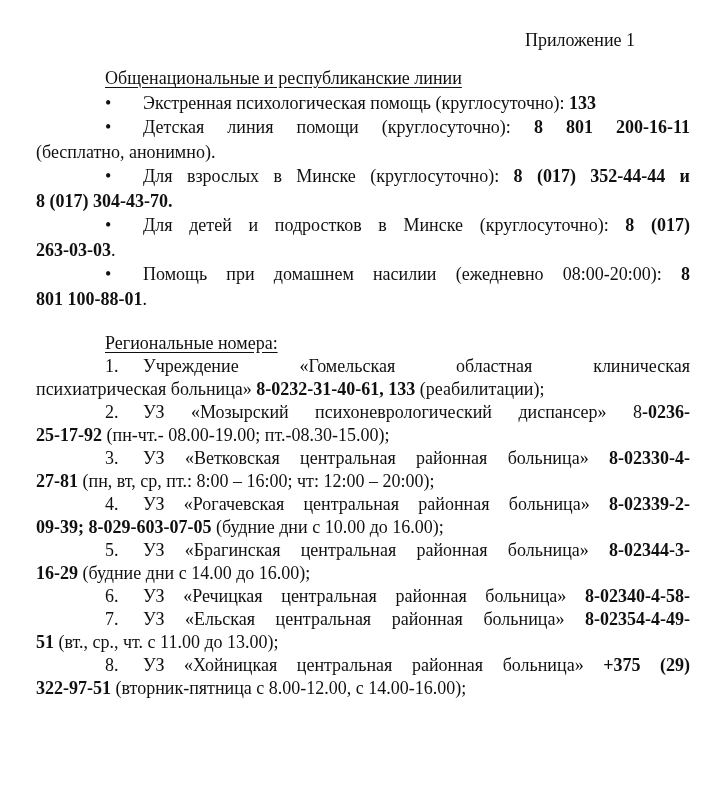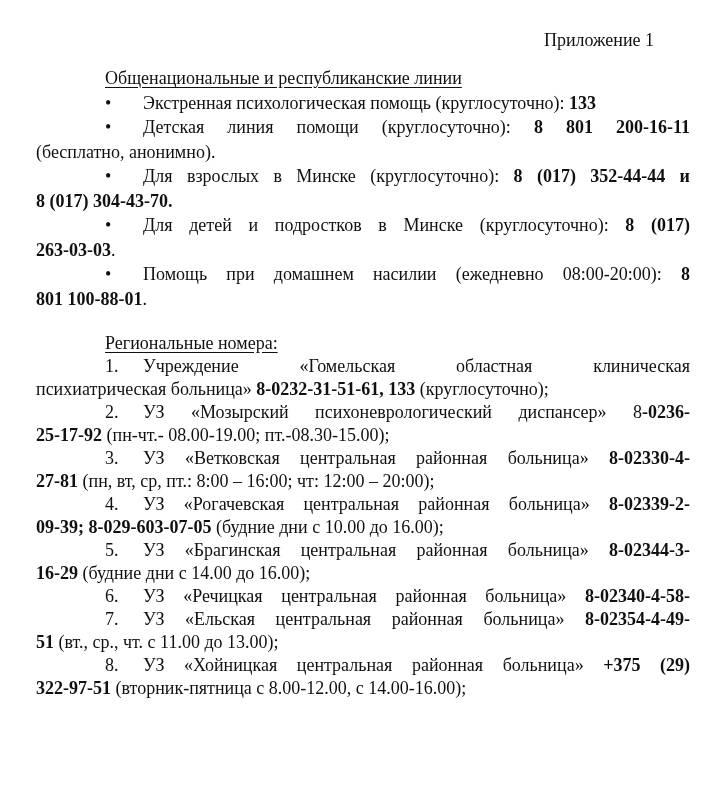--- a/index.html
+++ b/index.html
@@ -9,21 +9,21 @@
     margin:0 auto;
     background:#ffffff;
     color:#101010;
     font-family:"Liberation Serif","DejaVu Serif",serif;
     font-size:18px;
     overflow:hidden;
     box-sizing:border-box;
   }
   .apx-line {
     padding-top:28px;
-    padding-right:68px;
+    padding-right:87px;
     text-align:right;
     line-height:24px;
     white-space:nowrap;
   }
   .sec {
     padding-left:36px;
     padding-right:32px;
     box-sizing:border-box;
   }
   .sec-a { margin-top:14px; line-height:24.5px; }
@@ -71,21 +71,21 @@
         </div>
         <div>
           <div class="line first j"><span class="marker">•</span><span>Помощь при домашнем насилии (ежедневно 08:00-20:00): </span><b>8</b></div>
           <div class="line"><b>801 100-88-01</b><span>.</span></div>
         </div>
       </div>
       <div class="sec sec-b">
         <div class="line heading">Региональные номера:</div>
         <div>
           <div class="line first j"><span class="marker">1.</span><span>Учреждение «Гомельская областная клиническая</span></div>
-          <div class="line"><span>психиатрическая больница» </span><b>8-0232-31-51-61, 133</b><span> (круглосуточно);</span></div>
+          <div class="line"><span>психиатрическая больница» </span><b>8-0232-31-40-61, 133</b><span> (реабилитации);</span></div>
         </div>
         <div>
           <div class="line first j"><span class="marker">2.</span><span>УЗ «Мозырский психоневрологический диспансер» 8</span><b>-0236-</b></div>
           <div class="line"><b>25-17-92</b><span> (пн-чт.- 08.00-19.00; пт.-08.30-15.00);</span></div>
         </div>
         <div>
           <div class="line first j"><span class="marker">3.</span><span>УЗ «Ветковская центральная районная больница» </span><b>8-02330-4-</b></div>
           <div class="line"><b>27-81</b><span> (пн, вт, ср, пт.: 8:00 – 16:00; чт: 12:00 – 20:00);</span></div>
         </div>
         <div>

